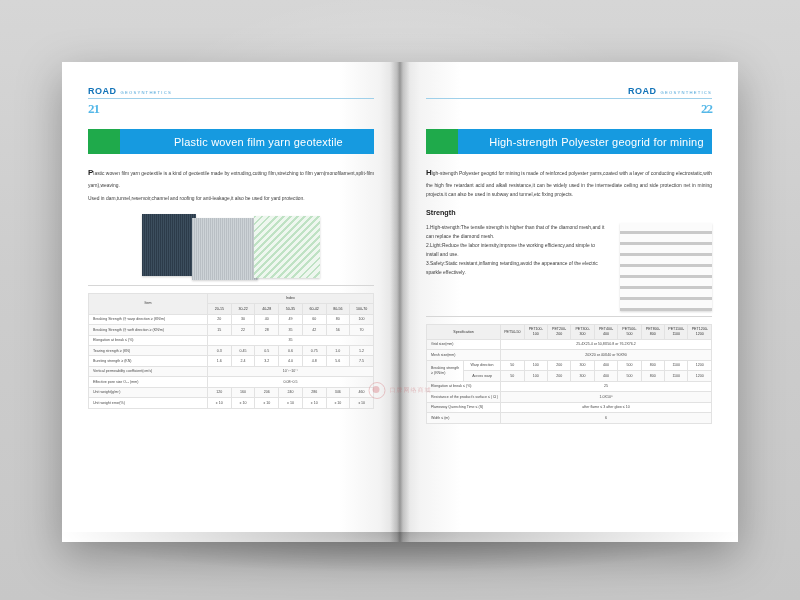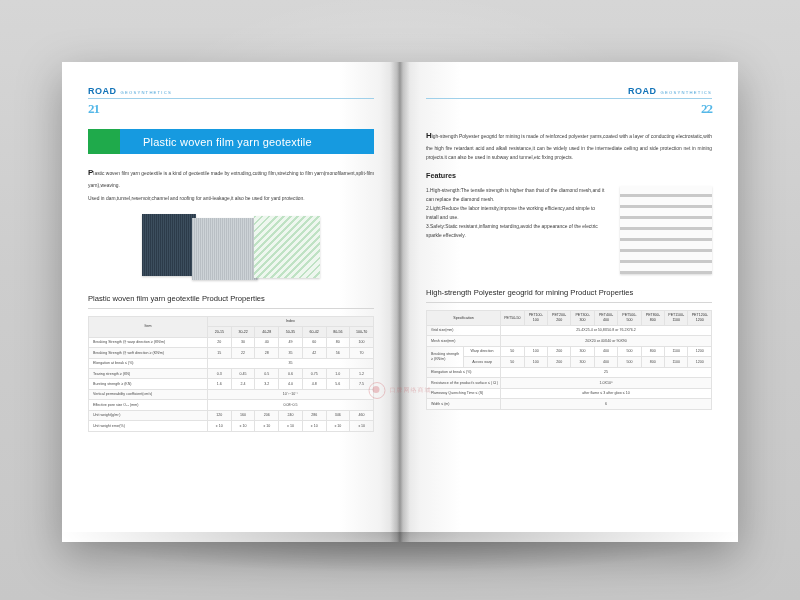--- a/index.html
+++ b/index.html
@@ -38,21 +38,21 @@
   .folio-row{display:flex;align-items:center;margin-top:2px;}
   .folio{font-size:13px;color:#1da0e0;font-weight:bold;opacity:.75;letter-spacing:-1px;font-family:Liberation Serif, serif;}
   .page.left .folio-row{justify-content:flex-start;}
   .page.right .folio-row{justify-content:flex-end;}
   .page.right .brand{justify-content:flex-end;}
   .hdr{display:flex;flex-direction:column;}
 
   
   .titlebar{display:flex;align-items:stretch;margin-top:12px;height:25px;}
   .titlebar .sq{width:32px;background:#1faa4b;}
-  .titlebar .bar{flex:1;background:#169ae0;display:flex;align-items:center;padding-left:23px;}
+  .titlebar .bar{flex:1;background:#169ae0;display:flex;align-items:center;padding-left:23px;justify-content:center;}
   .titlebar .bar span{color:#fff;font-size:11px;letter-spacing:.2px;}
 
   
   .para{margin-top:12px;font-size:4.9px;line-height:1.85;color:#3b3b3b;text-align:justify;}
   .para .drop{font-size:8px;font-weight:bold;color:#222;}
   .sec-h{margin-top:9px;font-size:7.2px;font-weight:bold;color:#222;}
   .sec-p{margin-top:4px;font-size:4.9px;line-height:1.8;color:#3b3b3b;}
 
   
   .imgrow{margin-top:10px;display:flex;justify-content:center;align-items:flex-start;}
@@ -126,21 +126,20 @@
         </p>
 
         <div class="sec-p">Used in dam,tunnel,reservoir,channel and roofing for anti-leakage,it also be used for yard protection.</div>
 
         <div class="imgrow">
           <div class="ph ph1"></div>
           <div class="ph ph2"></div>
           <div class="ph ph3"></div>
         </div>
 
-        <div class="tbl-h">Plastic woven film yarn geotextile Product Properties</div>
         <div class="tbl-rule"></div>
 
         <table>
           <thead>
             <tr>
               <td rowspan="2" style="width:40%">Item</td>
               <td colspan="7">Index</td>
             </tr>
             <tr>
               <td>20-15</td>
@@ -236,37 +235,42 @@
           <div class="brand">
             <span class="name">ROAD</span>
             <span class="sub">GEOSYNTHETICS</span>
           </div>
           <div class="brand-rule"></div>
           <div class="folio-row">
             <span class="folio">22</span>
           </div>
         </div>
 
+        <div class="titlebar">
+          <div class="sq"></div>
+          <div class="bar">
+              <span>High-strength Polyester geogrid for mining</span>
+            </div>
+        </div>
 
         <p class="para">
           <span class="drop">H</span><span>igh-strength Polyester geogrid for mining is made of reinforced polyester yarns,coated with a layer of conducting electrostatic,with the high fire retardant acid and alkali resistance,it can be widely used in the intermediate ceiling and side protection net in mining projects.it can also be used in subway and tunnel,etc fixing projects.</span>
         </p>
 
-        <div class="sec-h">Features</div>
+        <div class="sec-h">Strength</div>
 
         <div class="feat-wrap">
           <div class="feat-list">
             <div>1.High-strength:The tensile strength is higher than that of the diamond mesh,and it can replace the diamond mesh.</div>
             <div>2.Light:Reduce the labor intensity,improve the working efficiency,and simple to install and use.</div>
             <div>3.Safety:Static resistant,inflaming retarding,avoid the appearance of the electric sparkle effectively.</div>
           </div>
           <div class="grid-img"></div>
         </div>
 
-        <div class="tbl-h">High-strength Polyester geogrid for mining Product Properties</div>
         <div class="tbl-rule"></div>
 
         <table>
           <thead>
             <tr>
               <td colspan="2" style="width:26%">Specification</td>
               <td>PET50-50</td>
               <td>PET100-100</td>
               <td>PET200-200</td>
               <td>PET300-300</td>

